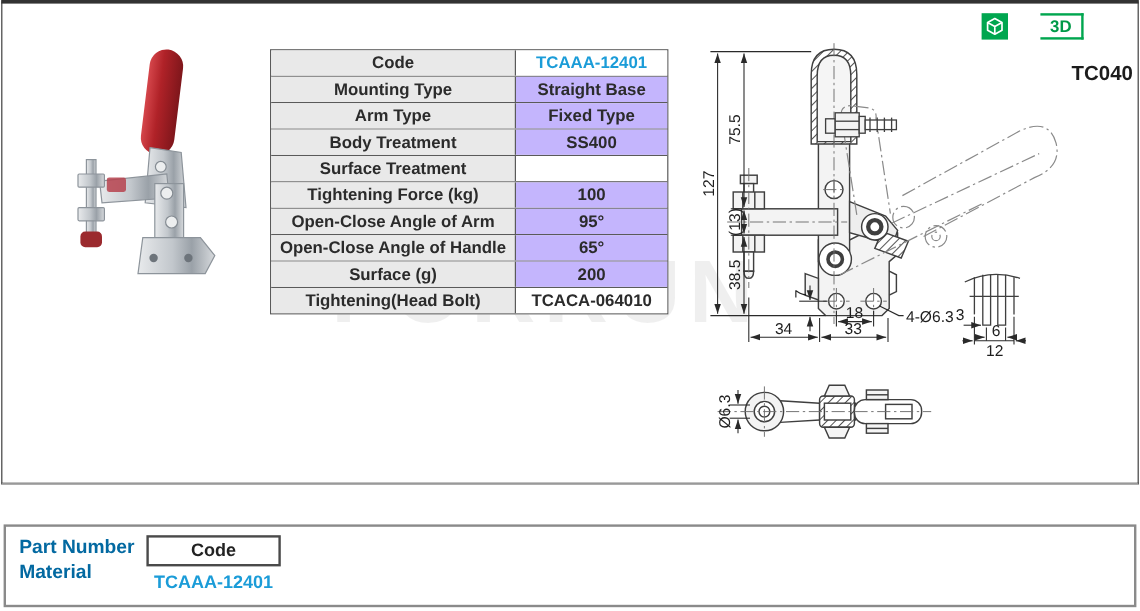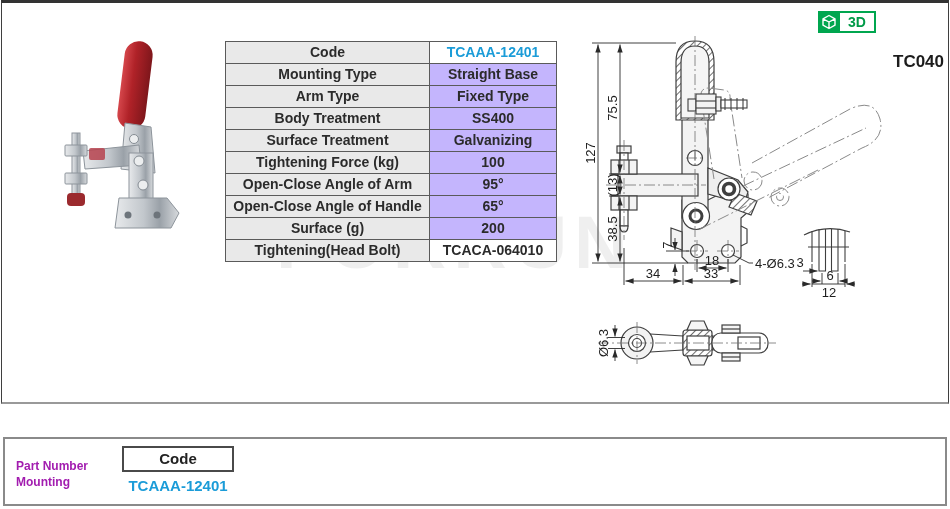--- a/index.html
+++ b/index.html
@@ -12,29 +12,29 @@
   
   .spec-table{position:absolute;left:225px;top:41px;width:330px;z-index:2;
               border:1.5px solid #5a5a5a;background:#fff;}
   .spec-row{display:flex;height:21px;line-height:21px;font-size:14px;font-weight:600;color:#2b2b2b;}
   .spec-row + .spec-row{border-top:1.5px solid #5a5a5a;}
   .spec-label{width:203px;background:#e9e9e9;text-align:center;border-right:1.5px solid #5a5a5a;}
   .spec-value{flex:1;background:#c4b5fd;text-align:center;}
   .spec-value.white{background:#fff;}
   .spec-value.link{color:#1b9cd8;}
   
-  .badge-3d{position:absolute;left:818px;top:11px;height:22px;display:flex;z-index:2;cursor:pointer;}
+  .badge-3d{position:absolute;left:818px;top:11px;height:22px;display:flex;z-index:2;cursor:pointer;gap:27px;}
   .badge-cube{width:22px;height:22px;background:#00a64f;display:flex;align-items:center;justify-content:center;}
   .badge-text{width:34px;height:18px;border:2px solid #00a64f;border-left:none;background:#fff;
               color:#009a48;font-size:14px;font-weight:bold;text-align:center;line-height:18px;}
   .model-code{position:absolute;left:893px;top:12px;font-size:17px;font-weight:600;color:#1c1c1c;z-index:2;margin-top:40px;}
   
   .bottom-box{position:absolute;left:3px;top:437px;width:944px;height:69px;box-sizing:border-box;
               border:2px solid #8a8a8a;background:#fff;}
-  .pn-title{position:absolute;left:16px;top:447px;font-size:12px;font-weight:bold;color:#a21caf;line-height:1.3;margin-top:12px;}
+  .pn-title{position:absolute;left:16px;top:447px;font-size:16px;font-weight:bold;color:#0369a1;line-height:1.3;}
   .code-box{position:absolute;left:122px;top:446px;width:112px;height:26px;box-sizing:border-box;
             border:2px solid #4a4a4a;background:#fff;text-align:center;line-height:22px;
             font-size:15px;font-weight:600;color:#222;}
   .code-value{position:absolute;left:110px;top:477px;width:136px;text-align:center;
               color:#1b9cd8;font-size:15px;font-weight:600;cursor:pointer;}
   
   .drawing-svg{position:absolute;left:560px;top:25px;z-index:1;}
   .photo-svg{position:absolute;left:55px;top:35px;z-index:2;}
   .dim{font-family:"Liberation Sans",sans-serif;font-size:13px;fill:#1e1e1e;}
 </style>
@@ -92,21 +92,20 @@
     <div class="spec-row">
         <div class="spec-label">Arm Type</div>
         <div class="spec-value">Fixed Type</div>
       </div>
     <div class="spec-row">
         <div class="spec-label">Body Treatment</div>
         <div class="spec-value">SS400</div>
       </div>
     <div class="spec-row">
         <div class="spec-label">Surface Treatment</div>
-        <div class="spec-value">Galvanizing</div>
       </div>
     <div class="spec-row">
         <div class="spec-label">Tightening Force (kg)</div>
         <div class="spec-value">100</div>
       </div>
     <div class="spec-row">
         <div class="spec-label">Open-Close Angle of Arm</div>
         <div class="spec-value">95°</div>
       </div>
     <div class="spec-row">
@@ -308,18 +307,18 @@
       <text class="dim" x="800" y="267" text-anchor="middle">3</text>
       <text class="dim" x="830" y="280" text-anchor="middle">6</text>
       <text class="dim" x="829" y="297" text-anchor="middle">12</text>
       <text class="dim" transform="rotate(-90 604 343)" x="604" y="347" text-anchor="middle">Ø6.3</text>
     </g>
   </svg>
 
   <div class="bottom-box"></div>
   <div class="pn-title">
     <div>Part Number</div>
-    <div>Mounting</div>
+    <div>Material</div>
   </div>
   <div class="code-box">Code</div>
   <div class="code-value">TCAAA-12401</div>
 
 </div>
 
 </body></html>

